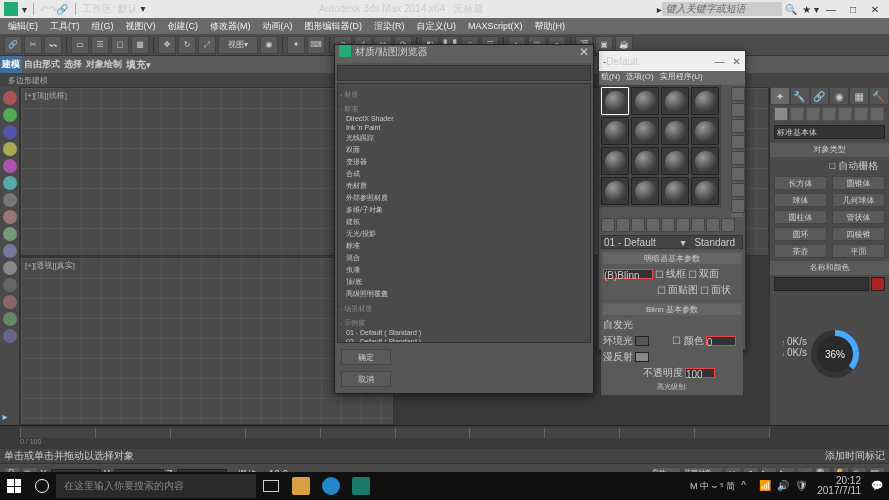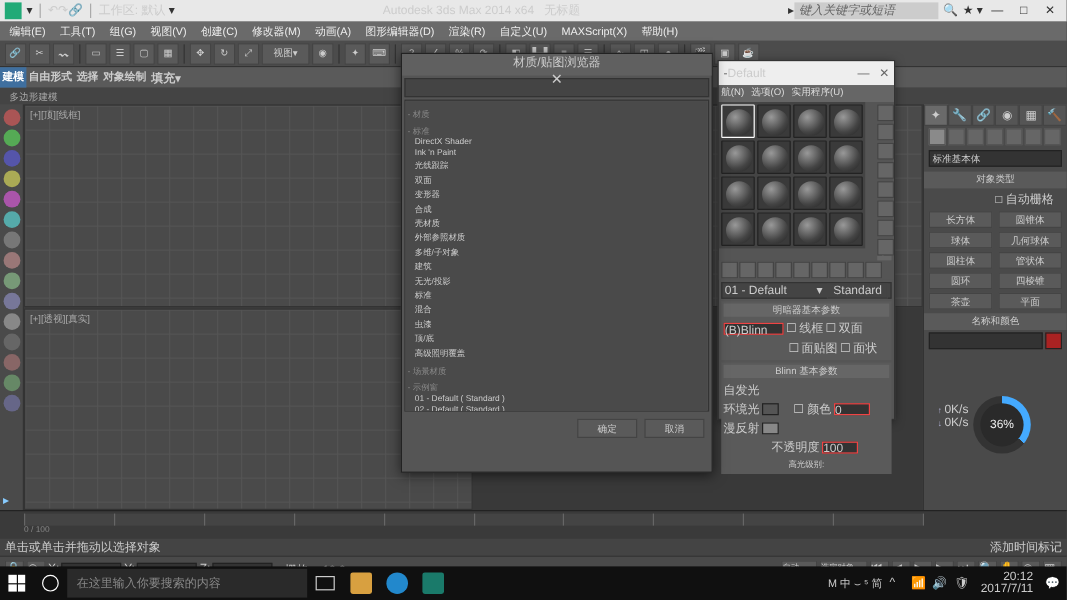--- a/index.html
+++ b/index.html
@@ -65,29 +65,29 @@
 .mated-tool { height:16px; background:#555; display:flex; gap:1px; padding:1px 2px; }
 .mated-tool .mt { width:14px; height:14px; background:#666; border:1px solid #444; cursor:pointer; }
 .mated-drop { margin:2px; height:14px; background:#444; border:1px solid #333; font-size:8px; padding:0 2px; display:flex; align-items:center; }
 .mated-roll { background:#5a5a5a; margin:2px; padding:2px; }
 .mated-roll .h { font-size:8px; text-align:center; background:#666; margin-bottom:2px; }
 .mated-roll .row { display:flex; align-items:center; gap:2px; font-size:7px; padding:1px 0; }
 .mated-roll .spin { width:30px; height:10px; background:#333; border:1px solid #ef4444; }
 
 
 .matbrowser { position:absolute; left:334px; top:44px; width:260px; height:350px; background:#555; border:1px solid #222; box-shadow:0 2px 10px rgba(0,0,0,.6); z-index:10; }
-.mb-title { height:18px; background:#606060; display:flex; align-items:center; padding:0 4px; font-size:9px;flex-direction:column; }
+.mb-title { height:18px; background:#606060; display:flex; align-items:flex-start; padding:0 4px; font-size:9px; }
 .mb-title .ic { width:12px; height:12px; background:#2a7; margin-right:4px; }
 .mb-title .sp { flex:1; }
 .mb-title .x { cursor:pointer; color:#ccc; font-size:12px; }
 .mb-search { height:16px; margin:2px; background:#444; border:1px solid #333; }
 .mb-list { height:260px; margin:0 2px; background:#4a4a4a; border:1px solid #333; overflow-y:auto; padding:2px; }
 .mb-list .grp { font-size:7px; color:#888; margin-top:4px; }
 .mb-list .itm { font-size:7px; color:#ccc; padding:1px 0 1px 6px; cursor:pointer; }
-.mb-btns { display:flex; justify-content:flex-end; gap:6px; padding:6px; }
+.mb-btns { display:flex; justify-content:flex-start; gap:6px; padding:6px;flex-direction:column; }
 .mb-btns .b { width:50px; height:16px; background:#5a5a5a; border:1px solid #444; font-size:8px; display:flex; align-items:center; justify-content:center; cursor:pointer; }
 
 
 .timeline { height:24px; background:#3a3a3a; border-top:1px solid #222; position:relative; }
 .timeline .scrub { position:absolute; left:20px; right:120px; top:2px; height:10px; background:#444; }
 .timeline .scrub .mark { position:absolute; top:0; width:1px; height:10px; background:#666; }
 .timeline .frame { position:absolute; left:20px; top:12px; font-size:7px; color:#888; }
 .status { height:14px; background:#444; display:flex; align-items:center; font-size:7px; padding:0 4px; gap:10px; }
 .transport { height:22px; background:#4a4a4a; display:flex; align-items:center; padding:0 4px; gap:2px; border-top:1px solid #333; }
 .transport .tb { width:16px; height:16px; background:#5a5a5a; border:1px solid #444; cursor:pointer; }
@@ -429,21 +429,21 @@
       </div>
   </div>
   <div class="mated-roll">
     <div class="h">Blinn 基本参数</div>
     <div class="row">
         <span>自发光</span>
       </div>
     <div class="row">
         <span>环境光</span>
         <div style="width:14px;height:10px;background:#555;border:1px solid #222"></div>
-      <span style="margin-left:10px">☐ 颜色</span>
+      <span style="margin-left:21px">☐ 颜色</span>
         <span class="spin">0</span>
       </div>
     <div class="row">
         <span>漫反射</span>
         <div style="width:14px;height:10px;background:#888;border:1px solid #222"></div>
       </div>
     <div class="row">
         <span style="margin-left:40px">不透明度</span>
         <span class="spin">100</span>
       </div>

